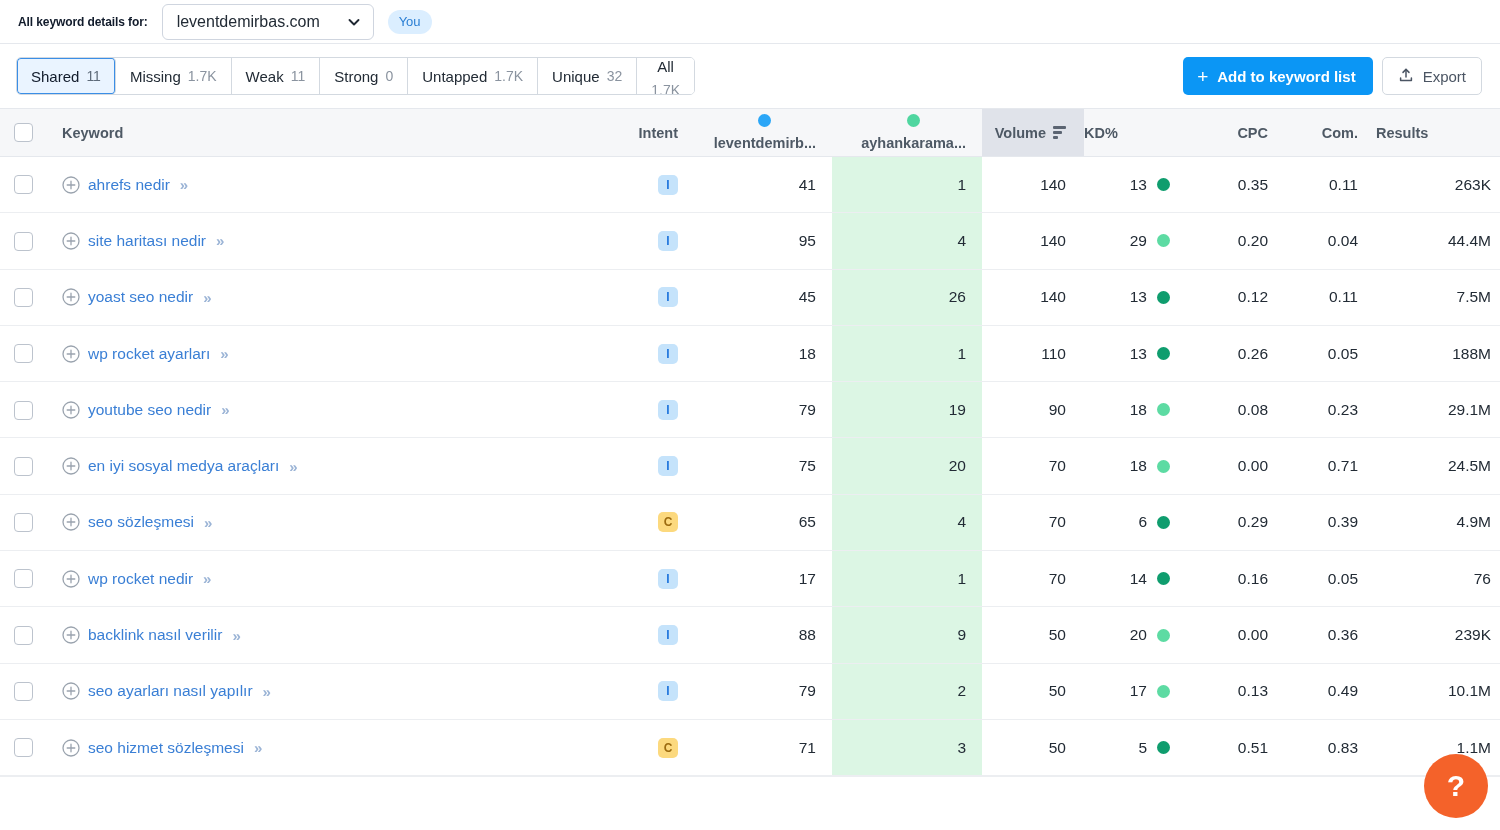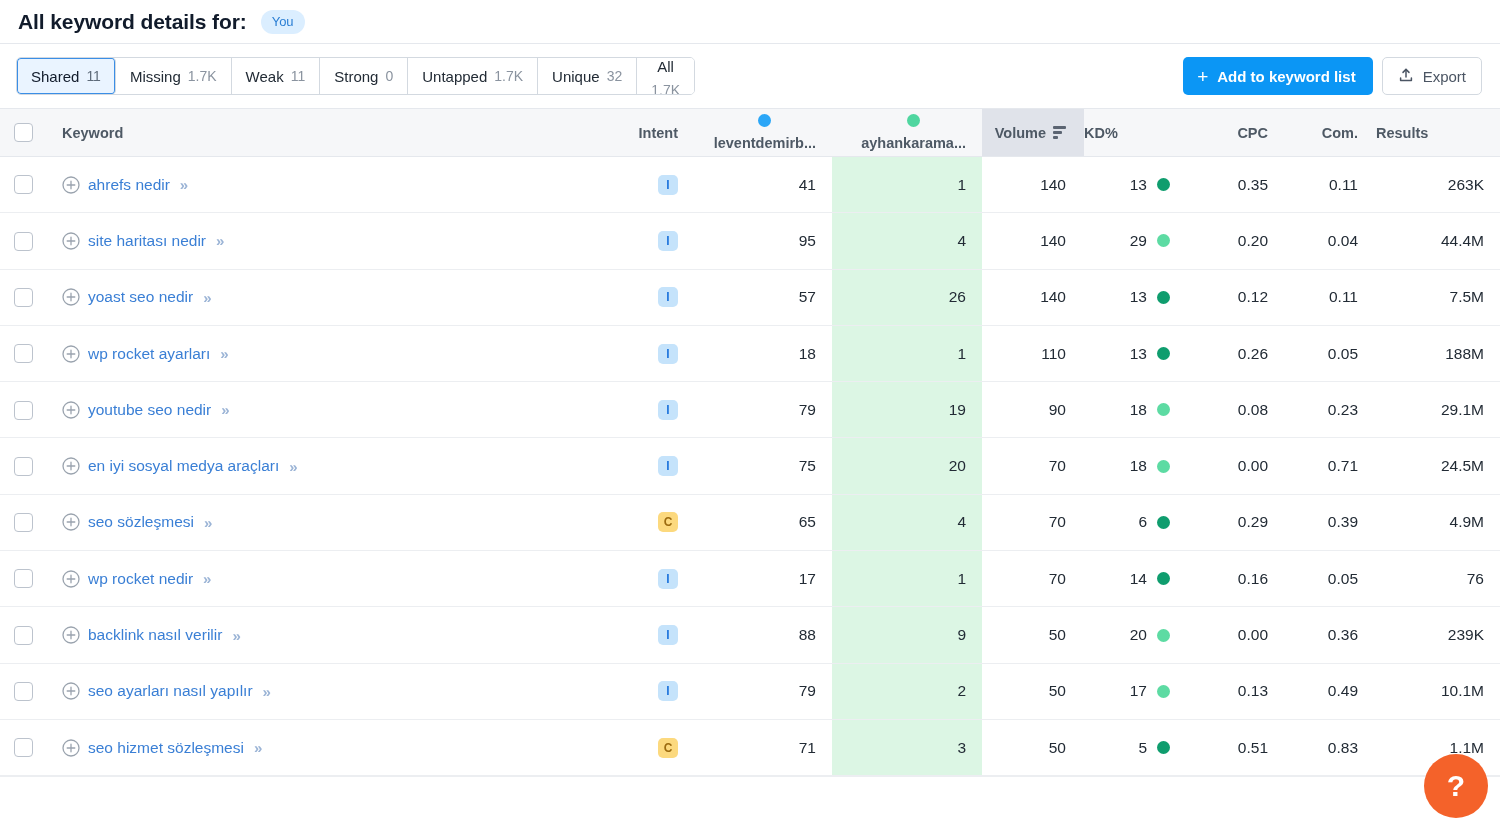--- a/index.html
+++ b/index.html
@@ -14,21 +14,21 @@
   
   .page-header {
     height: 44px;
     display: flex;
     align-items: center;
     padding: 0 0 0 18px;
     border-bottom: 1px solid #e5e8ed;
     gap: 14px;
   }
   .header-title {
-    font-size: 21px;
+    font-size: 12px;
     font-weight: bold;
     color: #111b2b;
     letter-spacing: -0.1px;
   }
   .domain-select {
     height: 36px;
     min-width: 212px;
     border: 1px solid #cfd5df;
     border-radius: 6px;
     background: #fff;
@@ -166,21 +166,21 @@
   tbody td { padding: 0; font-size: 15.5px; color: #222b35; vertical-align: middle; }
   td.c-check { text-align: center; }
   td.c-kw { text-align: left; }
   td.c-intent { text-align: right; padding-right: 12px; }
   td.c-d1 { text-align: right; padding-right: 16px; }
   td.c-d2 { text-align: right; padding-right: 16px; background: #dcf6e4; }
   td.c-vol { text-align: right; padding-right: 18px; }
   td.c-kd  { text-align: right; padding-right: 18px; }
   td.c-cpc { text-align: right; padding-right: 18px; }
   td.c-com { text-align: right; padding-right: 18px; }
-  td.c-res { text-align: right; padding-right: 16px; }
+  td.c-res { text-align: right; padding-right: 9px; }
 
   .cbx {
     width: 19px; height: 19px;
     border: 1px solid #bcc3cd;
     border-radius: 4px;
     background: #fff;
     display: inline-block;
     cursor: pointer;
     vertical-align: middle;
   }
@@ -240,20 +240,28 @@
   }
   .table-wrap { position: relative; }
   .bottom-rule { border-top: 1px solid #eceef1; height: 1px; }
 </style>
 </head>
 <body>
 
 <div class="page-header">
   <span class="header-title">All keyword details for:</span>
 
+  <div class="domain-select">
+    <span class="dv">leventdemirbas.com</span>
+    <span class="chev">
+      <svg viewBox="0 0 14 14" width="14" height="14">
+          <path d="M2.5 5 L7 9.5 L11.5 5" fill="none" stroke="#1f2833" stroke-width="1.9" stroke-linecap="round" stroke-linejoin="round"></path>
+        </svg>
+    </span>
+  </div>
 
   <span class="you-pill">You</span>
 </div>
 
 <div class="toolbar">
   <div class="tabs">
     <div class="tab active">
       <span>Shared</span>
       <span class="cnt">11</span>
     </div>
@@ -405,21 +413,21 @@
             <div class="kw-cell">
               <span class="plus-circle"><svg viewBox="0 0 18 18" width="18" height="18">
                   <circle cx="9" cy="9" r="8" fill="none" stroke="#9aa3ae" stroke-width="1.3"></circle>
                   <path d="M9 5.2 V12.8 M5.2 9 H12.8" stroke="#9aa3ae" stroke-width="1.3" stroke-linecap="round"></path>
                 </svg></span>
               <span class="kw-link">yoast seo nedir</span>
               <span class="kw-arrows">»</span>
             </div>
           </td>
           <td class="c-intent"><span class="intent-badge intent-I">I</span></td>
-          <td class="c-d1">57</td>
+          <td class="c-d1">45</td>
           <td class="c-d2">26</td>
           <td class="c-vol">140</td>
           <td class="c-kd"><span class="kd-wrap">
               <span>13</span>
               <span class="kd-dot" style="background:#0f9d6e"></span>
             </span></td>
           <td class="c-cpc">0.12</td>
           <td class="c-com">0.11</td>
           <td class="c-res">7.5M</td>
         </tr>

